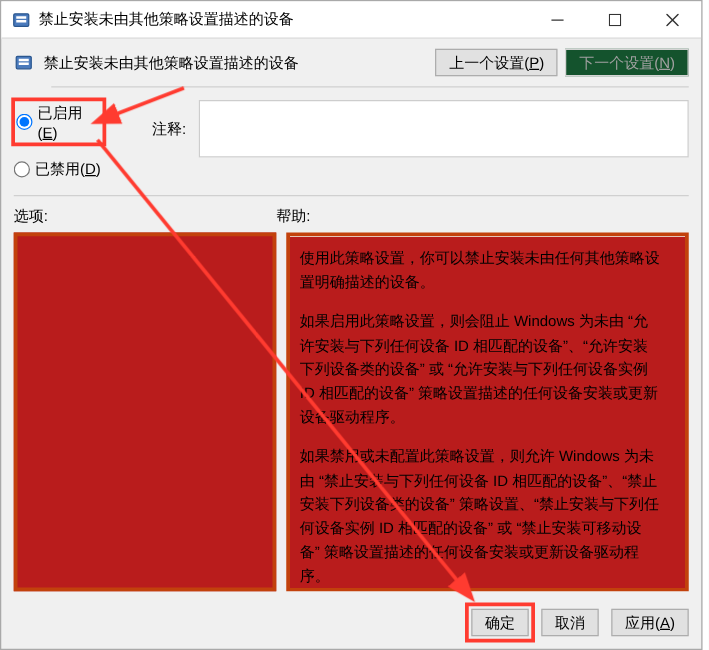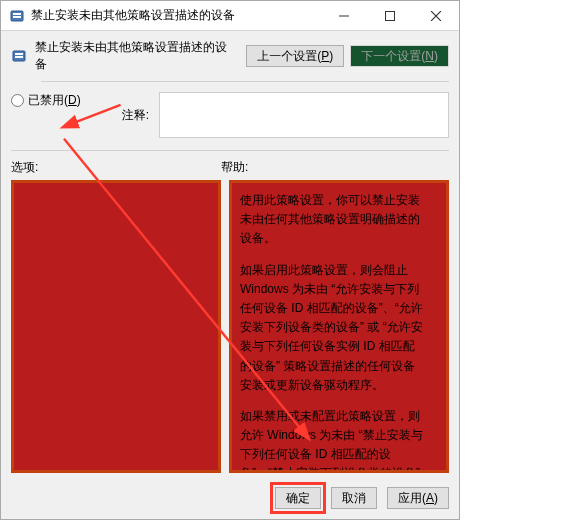--- a/index.html
+++ b/index.html
@@ -1,17 +1,17 @@
 <!DOCTYPE html>
 <html><head>
 <meta charset="utf-8">
 <style>
   * { box-sizing: border-box; font-family: "Microsoft YaHei", "Segoe UI", Tahoma, sans-serif; font-size: 12px; }
   body { margin: 0; background: #fff; }
-  .window { width: 460px; height: 520px; border: 1px solid #a9a9a9; background: #f0f0f0; position: relative; display: flex; flex-direction: column; overflow: hidden; }
+  .window { width: 562px; height: 520px; border: 1px solid #a9a9a9; background: #f0f0f0; position: relative; display: flex; flex-direction: column; overflow: hidden; }
 
   
   .titlebar { height: 30px; background: #fff; border-bottom: 1px solid #d7d7d7; display: flex; align-items: center; padding-left: 8px; }
   .titlebar .icon { width: 16px; height: 16px; margin-right: 6px; display: inline-flex; align-items: center; justify-content: center; }
   .titlebar .title { flex: 1; color: #000; }
   .winbtns { display: flex; height: 100%; }
   .winbtn { width: 46px; height: 100%; display: flex; align-items: center; justify-content: center; color: #333; }
 
   
   .subheader { display: flex; align-items: center; padding: 8px 10px; gap: 8px; }
@@ -114,20 +114,24 @@
           <span class="accel">N</span>
           <span>)</span>
       </span>
     </div>
   </div>
 
   <div class="hr"></div>
 
   <div class="config">
     <div class="radios">
+      <label class="radio highlight">
+        <input type="radio" name="state" checked="" style="">
+        <span class="lbl"><span>已启用(</span><span class="accel">E</span><span>)</span></span>
+      </label>
       <label class="radio">
         <input type="radio" name="state" style="">
         <span class="lbl"><span>已禁用(</span><span class="accel">D</span><span>)</span></span>
       </label>
     </div>
     <div class="meta">
       <div class="metarow">
         <span class="metalabel">注释:</span>
         <div class="commentbox"></div>
       </div>

